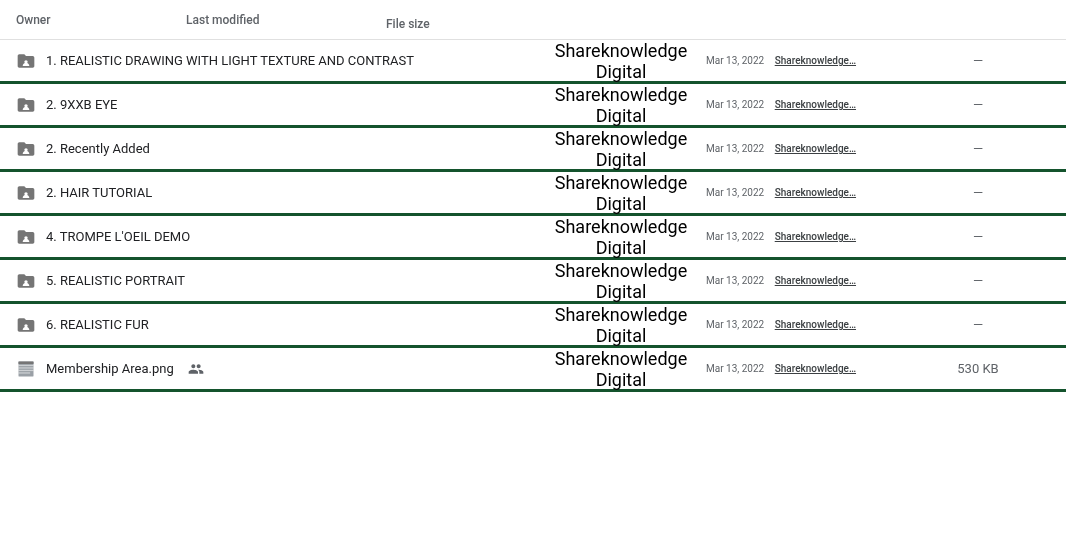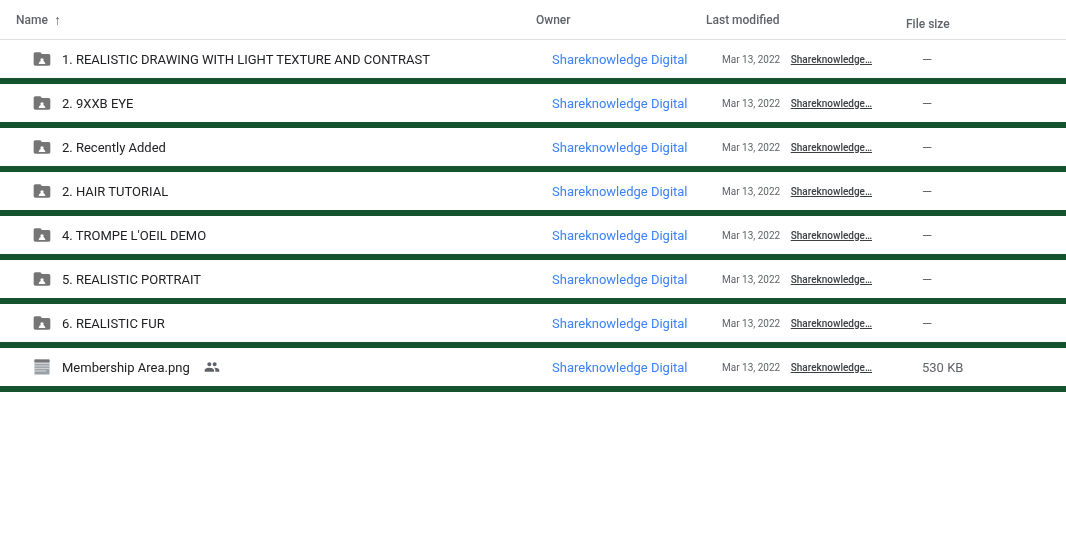--- a/index.html
+++ b/index.html
@@ -56,39 +56,40 @@
     .sort-arrow {
       display: inline-block;
       font-size: 14px;
       color: #5f6368;
       margin-left: 2px;
     }
 
     .table-row {
       display: flex;
       align-items: center;
-      padding: 0 32px;
+      padding: 0 16px;
       height: 44px;
-      border-bottom: 6px solid #14532d;
+      border-bottom: 3px solid #14532d;
       cursor: pointer;
+      text-align: center;
     }
 
     .row-name {
       flex: 0 0 520px;
       display: flex;
       align-items: center;
       gap: 10px;
       font-size: 13px;
       color: #202124;
     }
 
     .row-owner {
       flex: 0 0 170px;
-      color: #3b82f6;
-      font-size: 13px;
+      color: #000000;
+      font-size: 18px;
     }
 
     .row-modified {
       flex: 0 0 200px;
       color: #5f6368;
       font-size: 10px;
       display: flex;
       align-items: center;
       gap: 4px;
     }
@@ -130,24 +131,20 @@
       font-weight: 500;
       text-decoration: underline;
     }
   </style>
 </head>
 <body>
 
 <div class="table-container">
 
   <div class="table-header">
-    <div class="col-name">
-      <span>Name</span>
-      <span class="sort-arrow">↑</span>
-    </div>
     <div class="col-owner">
       <span>Owner</span>
     </div>
     <div class="col-modified">
       <span>Last modified</span>
     </div>
     <div class="col-size">
       <span>File size</span>
     </div>
   </div>

